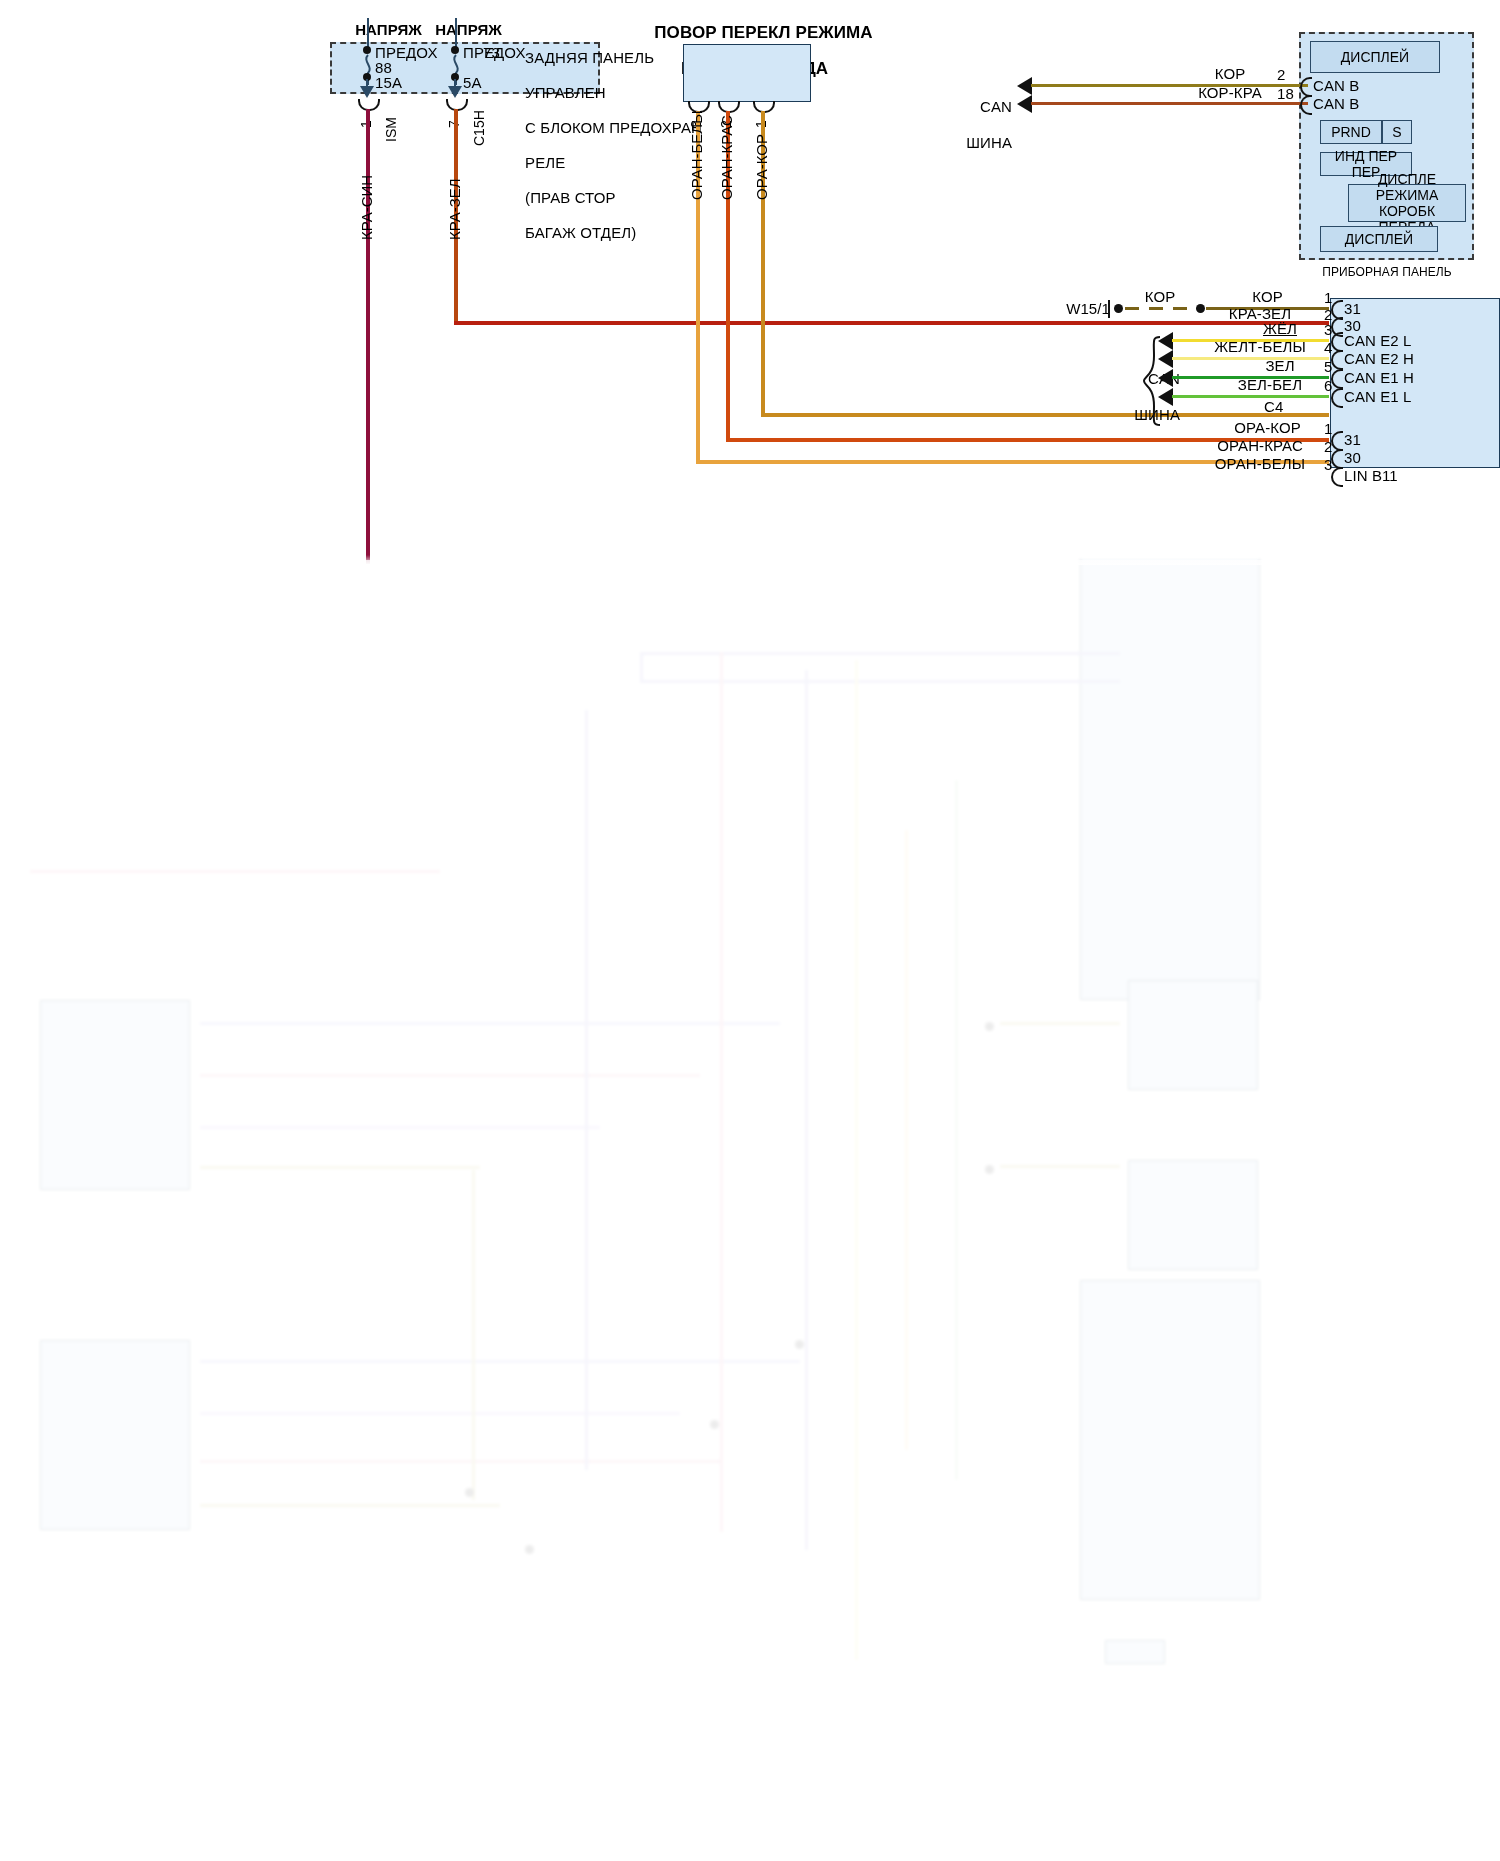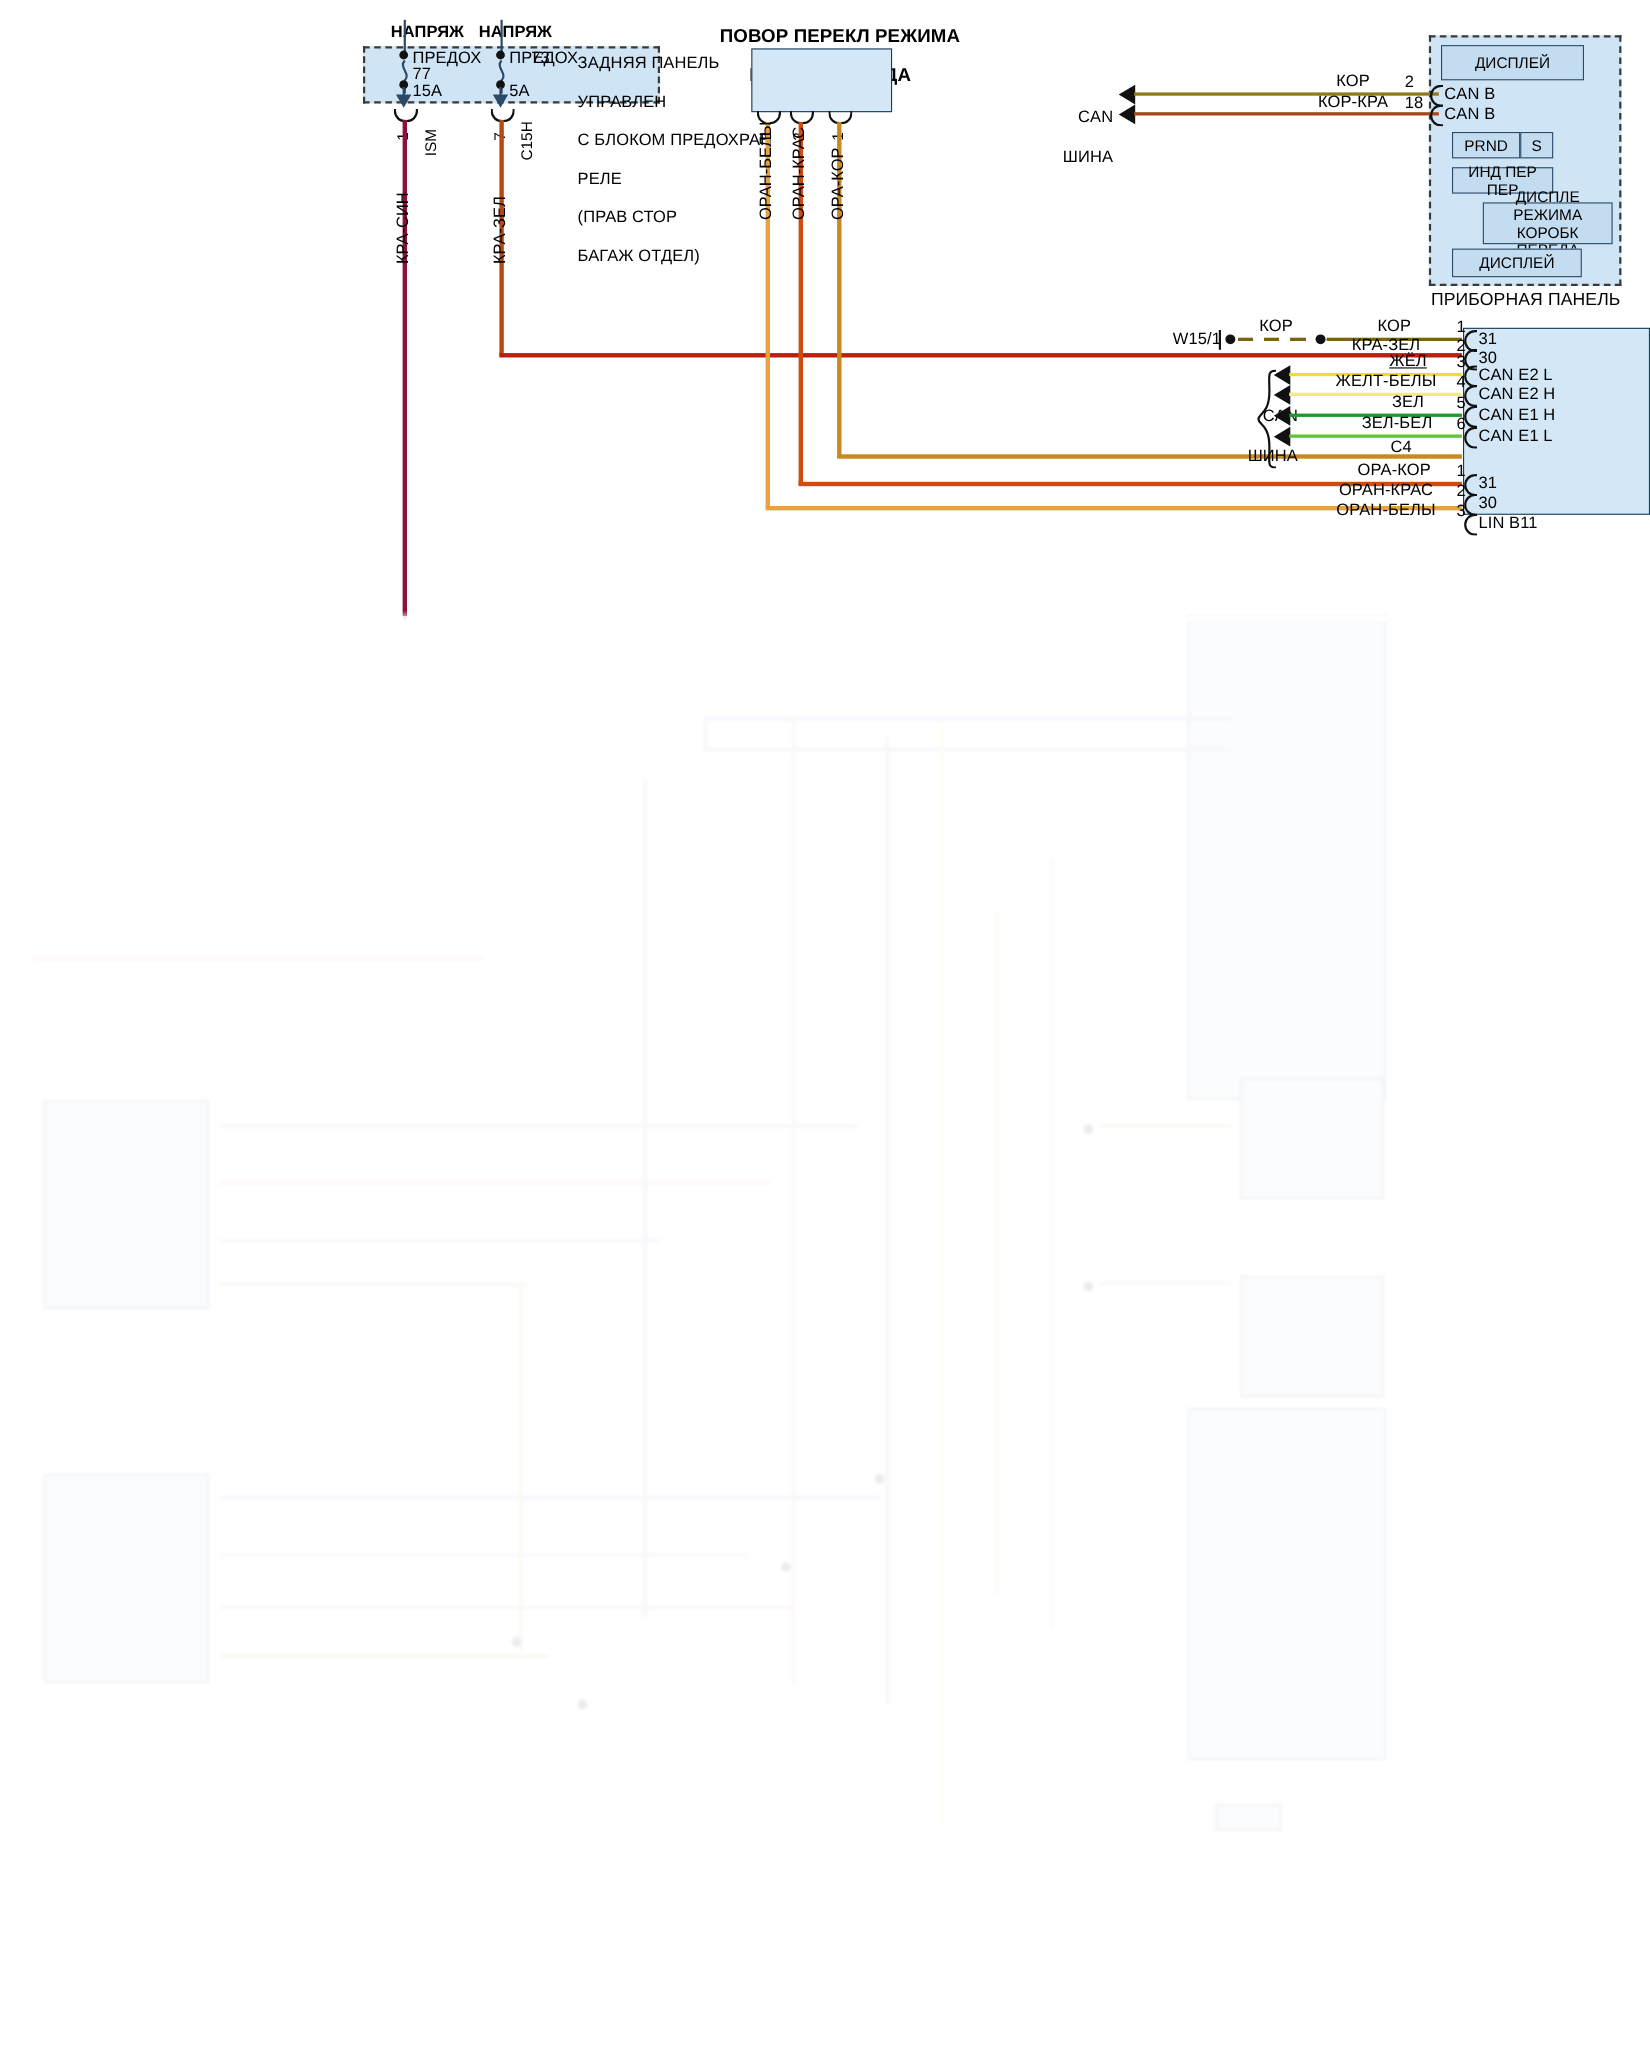--- a/index.html
+++ b/index.html
@@ -173,21 +173,21 @@
 
   <div class="vline" style="left:367px;top:18px;height:30px;background:#2b4a66;width:2px;"></div>
   <div class="dot" style="left:363px;top:46px;width:8px;height:8px;"></div>
   <svg class="fuse-squiggle" style="left:361px;top:50px;" viewBox="0 0 14 30">
     <path d="M7 0 C 1 6, 13 12, 7 18 L7 30" stroke="#2b4a66" stroke-width="2" fill="none"></path>
   </svg>
   <div class="dot" style="left:363px;top:73px;width:8px;height:8px;"></div>
   <div class="vline" style="left:366px;top:79px;height:14px;background:#2b4a66;width:2px;"></div>
   <div class="arrow-down" style="left:360px;top:86px;"></div>
   <div class="txt" style="left:375px;top:44px;font-size:15px;">ПРЕДОХ</div>
-  <div class="txt" style="left:375px;top:59px;font-size:15px;">77</div>
+  <div class="txt" style="left:375px;top:59px;font-size:15px;">88</div>
   <div class="txt" style="left:375px;top:74px;font-size:15px;">15А</div>
 
   <div class="vline" style="left:455px;top:18px;height:30px;background:#2b4a66;width:2px;"></div>
   <div class="dot" style="left:451px;top:46px;width:8px;height:8px;"></div>
   <svg class="fuse-squiggle" style="left:449px;top:50px;" viewBox="0 0 14 30">
     <path d="M7 0 C 1 6, 13 12, 7 18 L7 30" stroke="#2b4a66" stroke-width="2" fill="none"></path>
   </svg>
   <div class="dot" style="left:451px;top:73px;width:8px;height:8px;"></div>
   <div class="vline" style="left:454px;top:79px;height:14px;background:#2b4a66;width:2px;"></div>
   <div class="arrow-down" style="left:448px;top:86px;"></div>
@@ -267,21 +267,21 @@
   <div class="ibox" style="left:1320px;top:120px;width:62px;height:24px;">PRND</div>
   <div class="ibox" style="left:1382px;top:120px;width:30px;height:24px;">S</div>
 
   <div class="ibox" style="left:1320px;top:152px;width:92px;height:24px;">ИНД ПЕР ПЕР</div>
 
   <div class="ibox" style="left:1320px;top:184px;width:118px;height:38px;white-space:pre-line;margin-left:28px;">ДИСПЛЕ РЕЖИМА
 КОРОБК ПЕРЕДА</div>
 
   <div class="ibox" style="left:1320px;top:226px;width:118px;height:26px;">ДИСПЛЕЙ</div>
 
-  <div class="txt c" style="left:1296px;top:264px;width:182px;font-size:16px;">ПРИБОРНАЯ ПАНЕЛЬ</div>
+  <div class="txt c" style="left:1296px;top:264px;width:182px;font-size:12px;">ПРИБОРНАЯ ПАНЕЛЬ</div>
 
   <div class="txt r" style="left:1000px;top:300px;width:110px;font-size:15px;">W15/1</div>
   <div class="vline" style="left:1108px;top:300px;height:18px;width:2px;background:#111;"></div>
   <div class="dot" style="left:1114px;top:304px;"></div>
 
   <div class="hline" style="left:1125px;top:307px;width:70px;height:3px;background:repeating-linear-gradient(to right,#7a6318 0 14px,transparent 14px 24px);"></div>
   <div class="txt c" style="left:1130px;top:288px;width:60px;">КОР</div>
   <div class="dot" style="left:1196px;top:304px;"></div>
 
   <div class="box-plain" style="left:1330px;top:298px;width:170px;height:170px;"></div>

